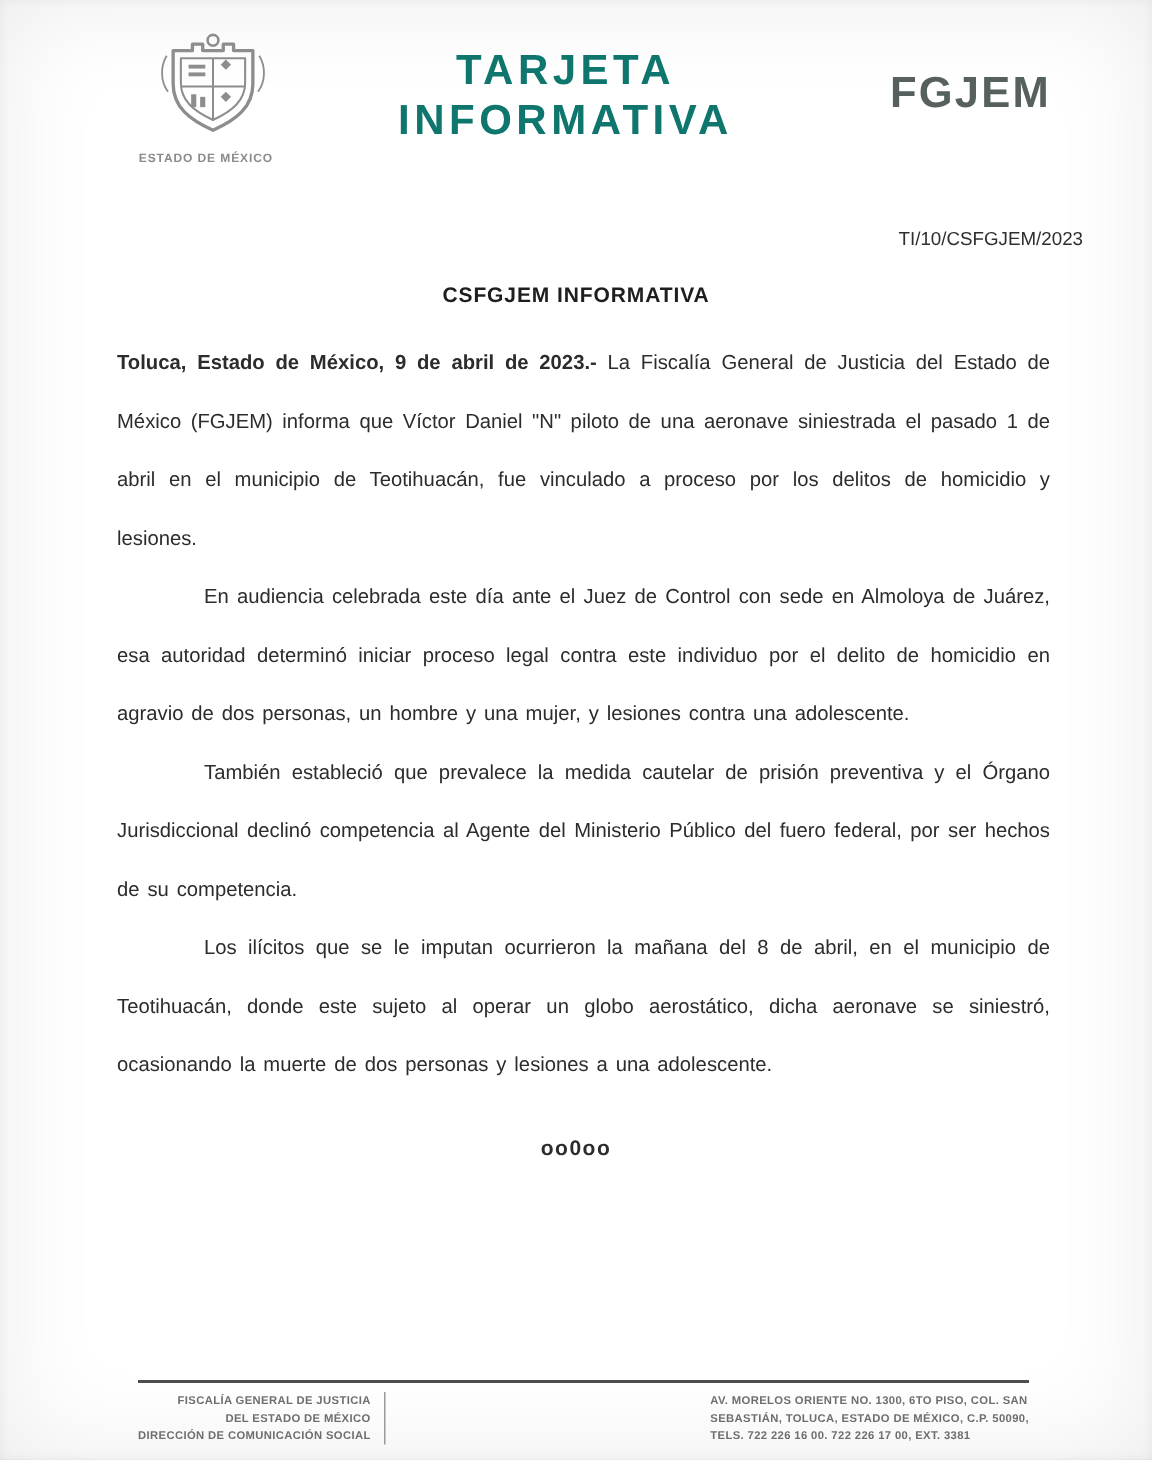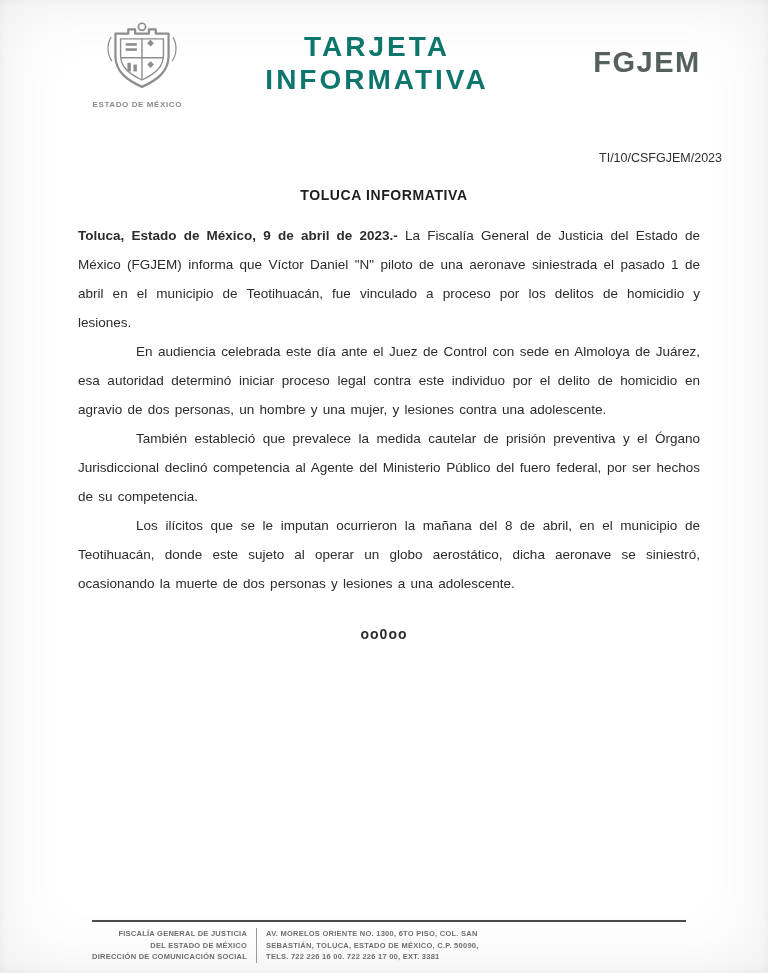--- a/index.html
+++ b/index.html
@@ -71,21 +71,21 @@
     font-size:14px;
     font-weight:bold;
     letter-spacing:.6px;
     color:#1e1e1e;
   }
   
   .body-text{
     margin-top:18px;
     padding:0 68px 0 78px;
     font-size:13.5px;
-    line-height:29px;
+    line-height:39px;
     text-align:justify;
     color:#2c2c2c;
     word-spacing:1.5px;
   }
   .body-text p{margin:0;}
   .body-text p.indent{text-indent:58px;}
   .end-mark{
     margin-top:28px;
     text-align:center;
     font-size:14px;
@@ -95,21 +95,21 @@
   }
   
   .footer{
     position:absolute;
     left:92px;right:82px;bottom:10px;
     border-top:2px solid #4d4d4d;
     padding-top:6px;
   }
   .footer-cols{
     display:flex;
-    justify-content:flex-start;
+    justify-content:space-between;
     align-items:flex-start;
   }
   .footer-col{
     font-size:7.5px;
     font-weight:bold;
     letter-spacing:.25px;
     line-height:1.55;
     color:#6e6e6e;
     text-transform:uppercase;
   }
@@ -158,21 +158,21 @@
     <div class="main-title">
       <div>TARJETA</div>
       <div>INFORMATIVA</div>
     </div>
 
     <div class="org-abbr">FGJEM</div>
   </div>
 
   <div class="ref-line">TI/10/CSFGJEM/2023</div>
 
-  <div class="doc-title">TOLUCA INFORMATIVA</div>
+  <div class="doc-title">CSFGJEM INFORMATIVA</div>
 
   <div class="body-text">
     <p><b>Toluca, Estado de México, 9 de abril de 2023.-</b><span> La Fiscalía General de Justicia del Estado de México (FGJEM) informa que Víctor Daniel "N" piloto de una aeronave siniestrada el pasado 1 de abril en el municipio de Teotihuacán, fue vinculado a proceso por los delitos de homicidio y lesiones.</span></p>
     <p class="indent">En audiencia celebrada este día ante el Juez de Control con sede en Almoloya de Juárez, esa autoridad determinó iniciar proceso legal contra este individuo por el delito de homicidio en agravio de dos personas, un hombre y una mujer, y lesiones contra una adolescente.</p>
     <p class="indent">También estableció que prevalece la medida cautelar de prisión preventiva y el Órgano Jurisdiccional declinó competencia al Agente del Ministerio Público del fuero federal, por ser hechos de su competencia.</p>
     <p class="indent">Los ilícitos que se le imputan ocurrieron la mañana del 8 de abril, en el municipio de Teotihuacán, donde este sujeto al operar un globo aerostático, dicha aeronave se siniestró, ocasionando la muerte de dos personas y lesiones a una adolescente.</p>
   </div>
 
   <div class="end-mark">oo0oo</div>
 

